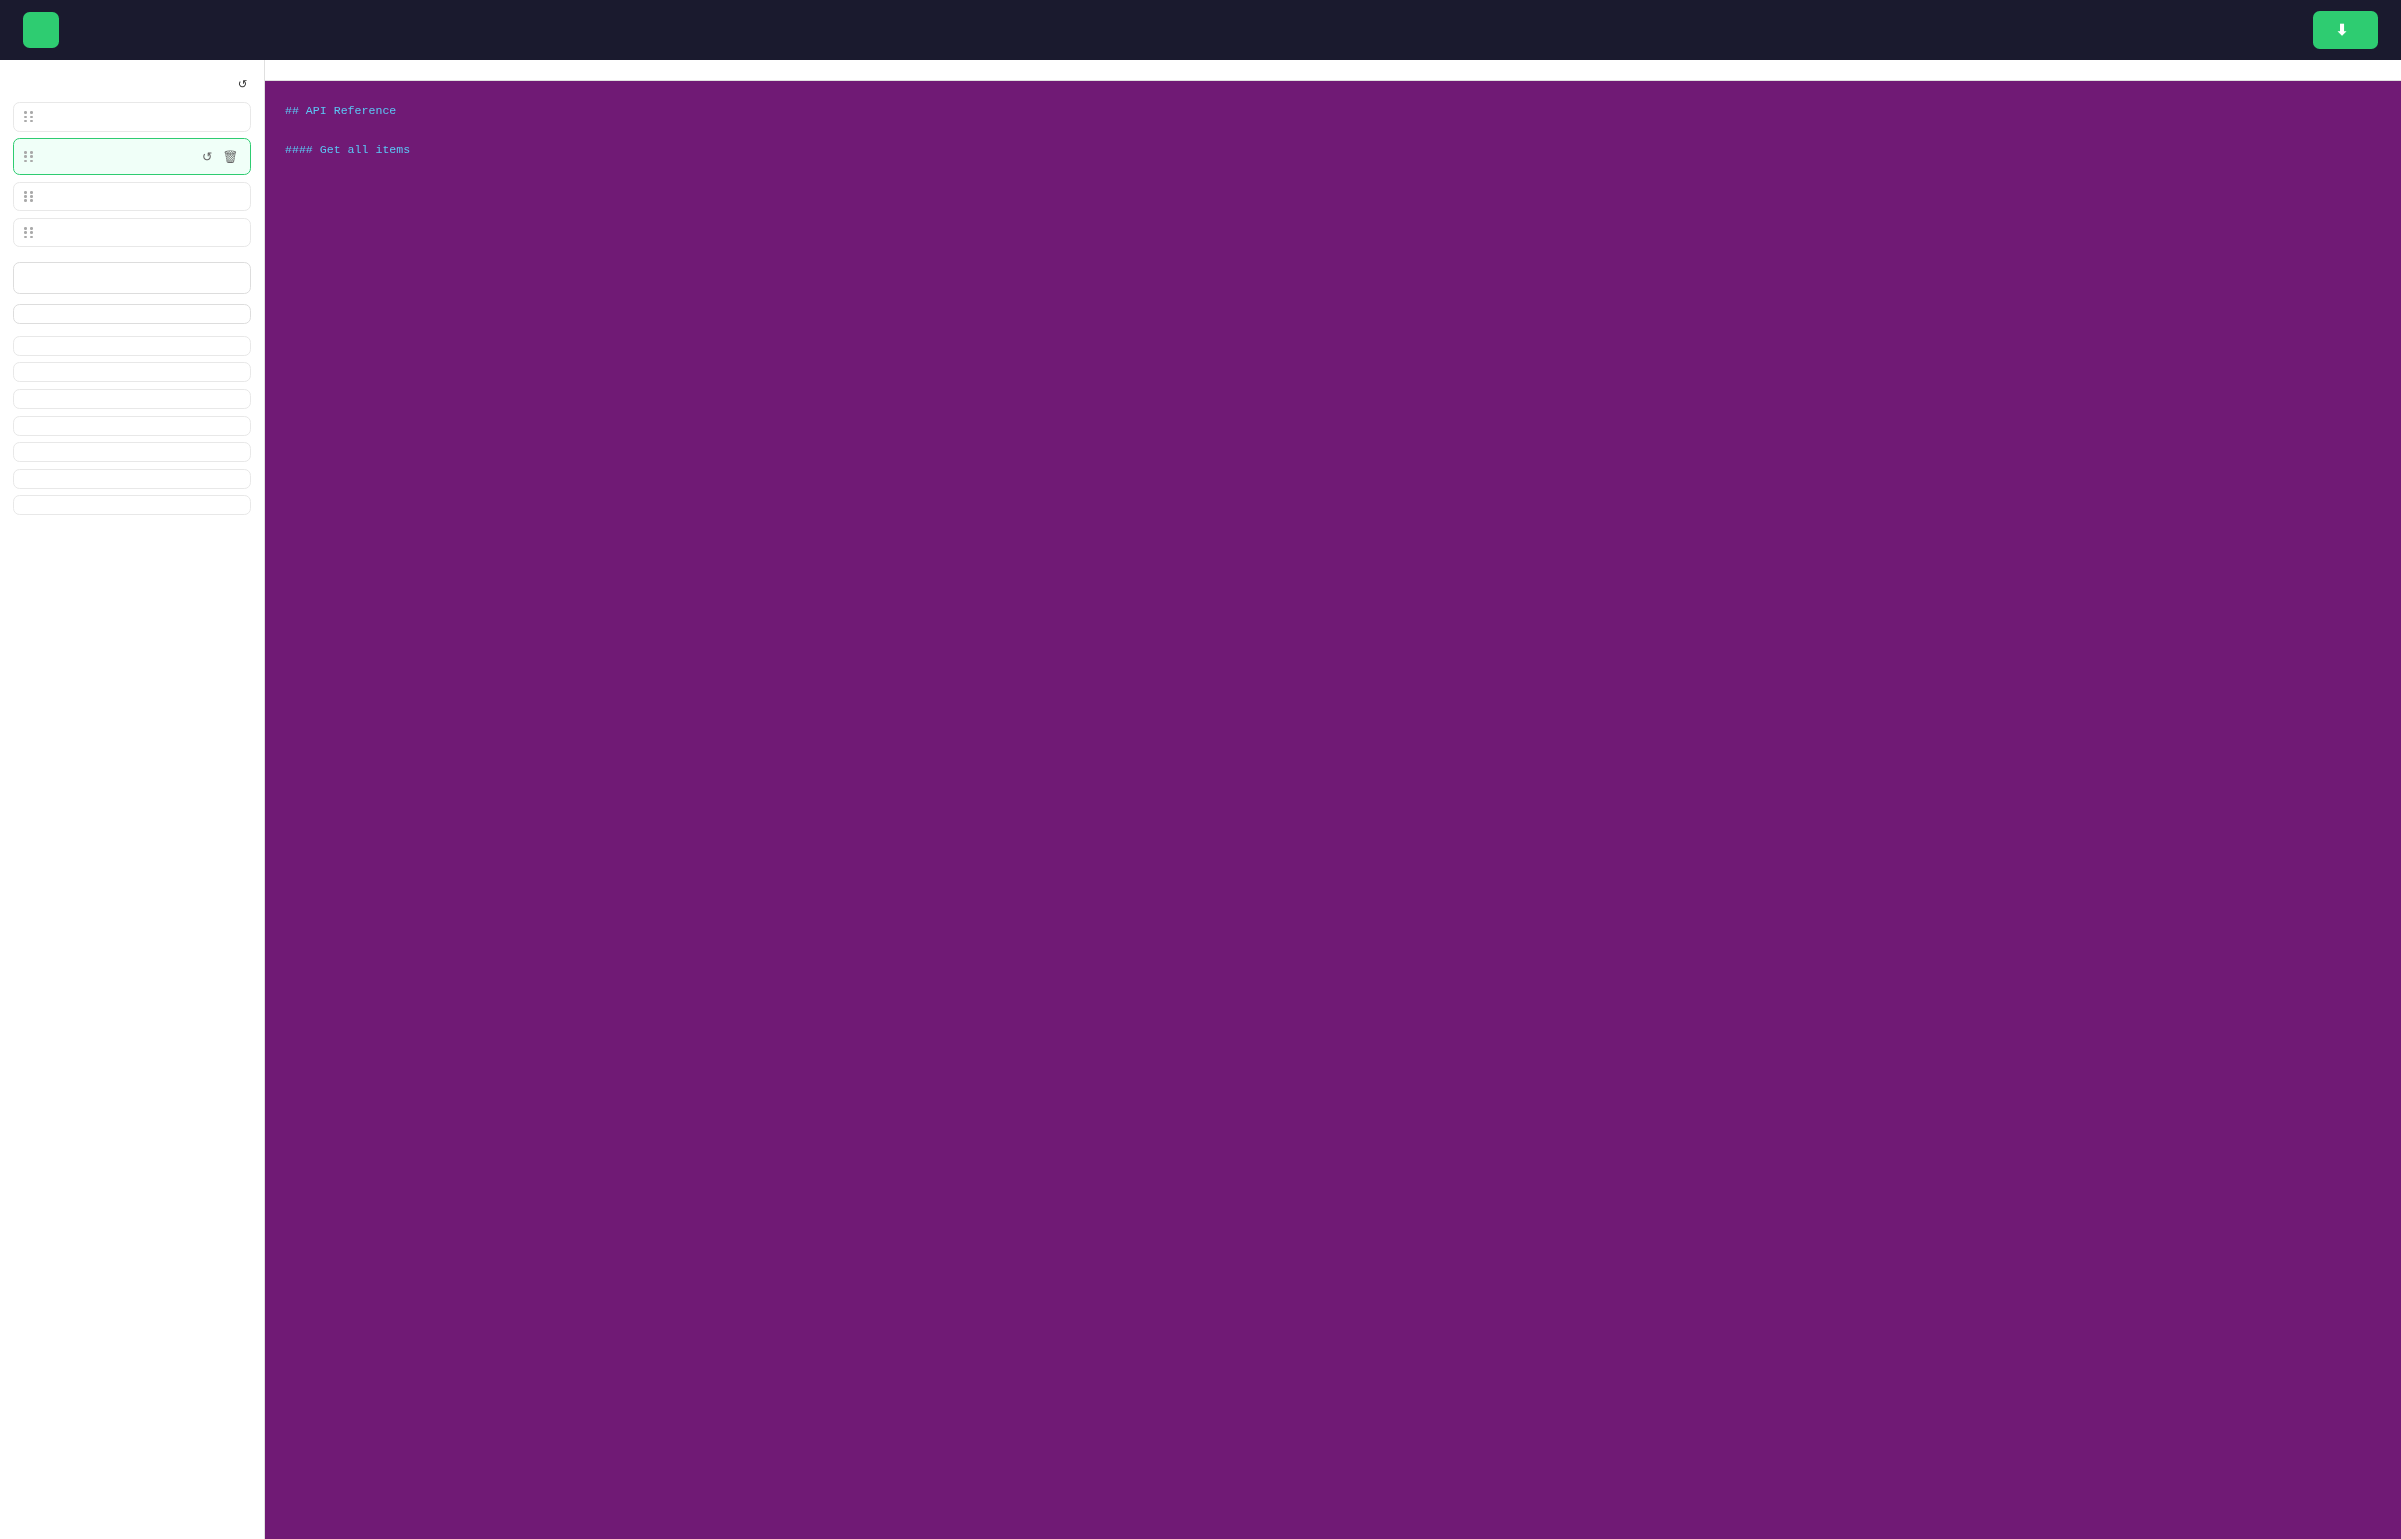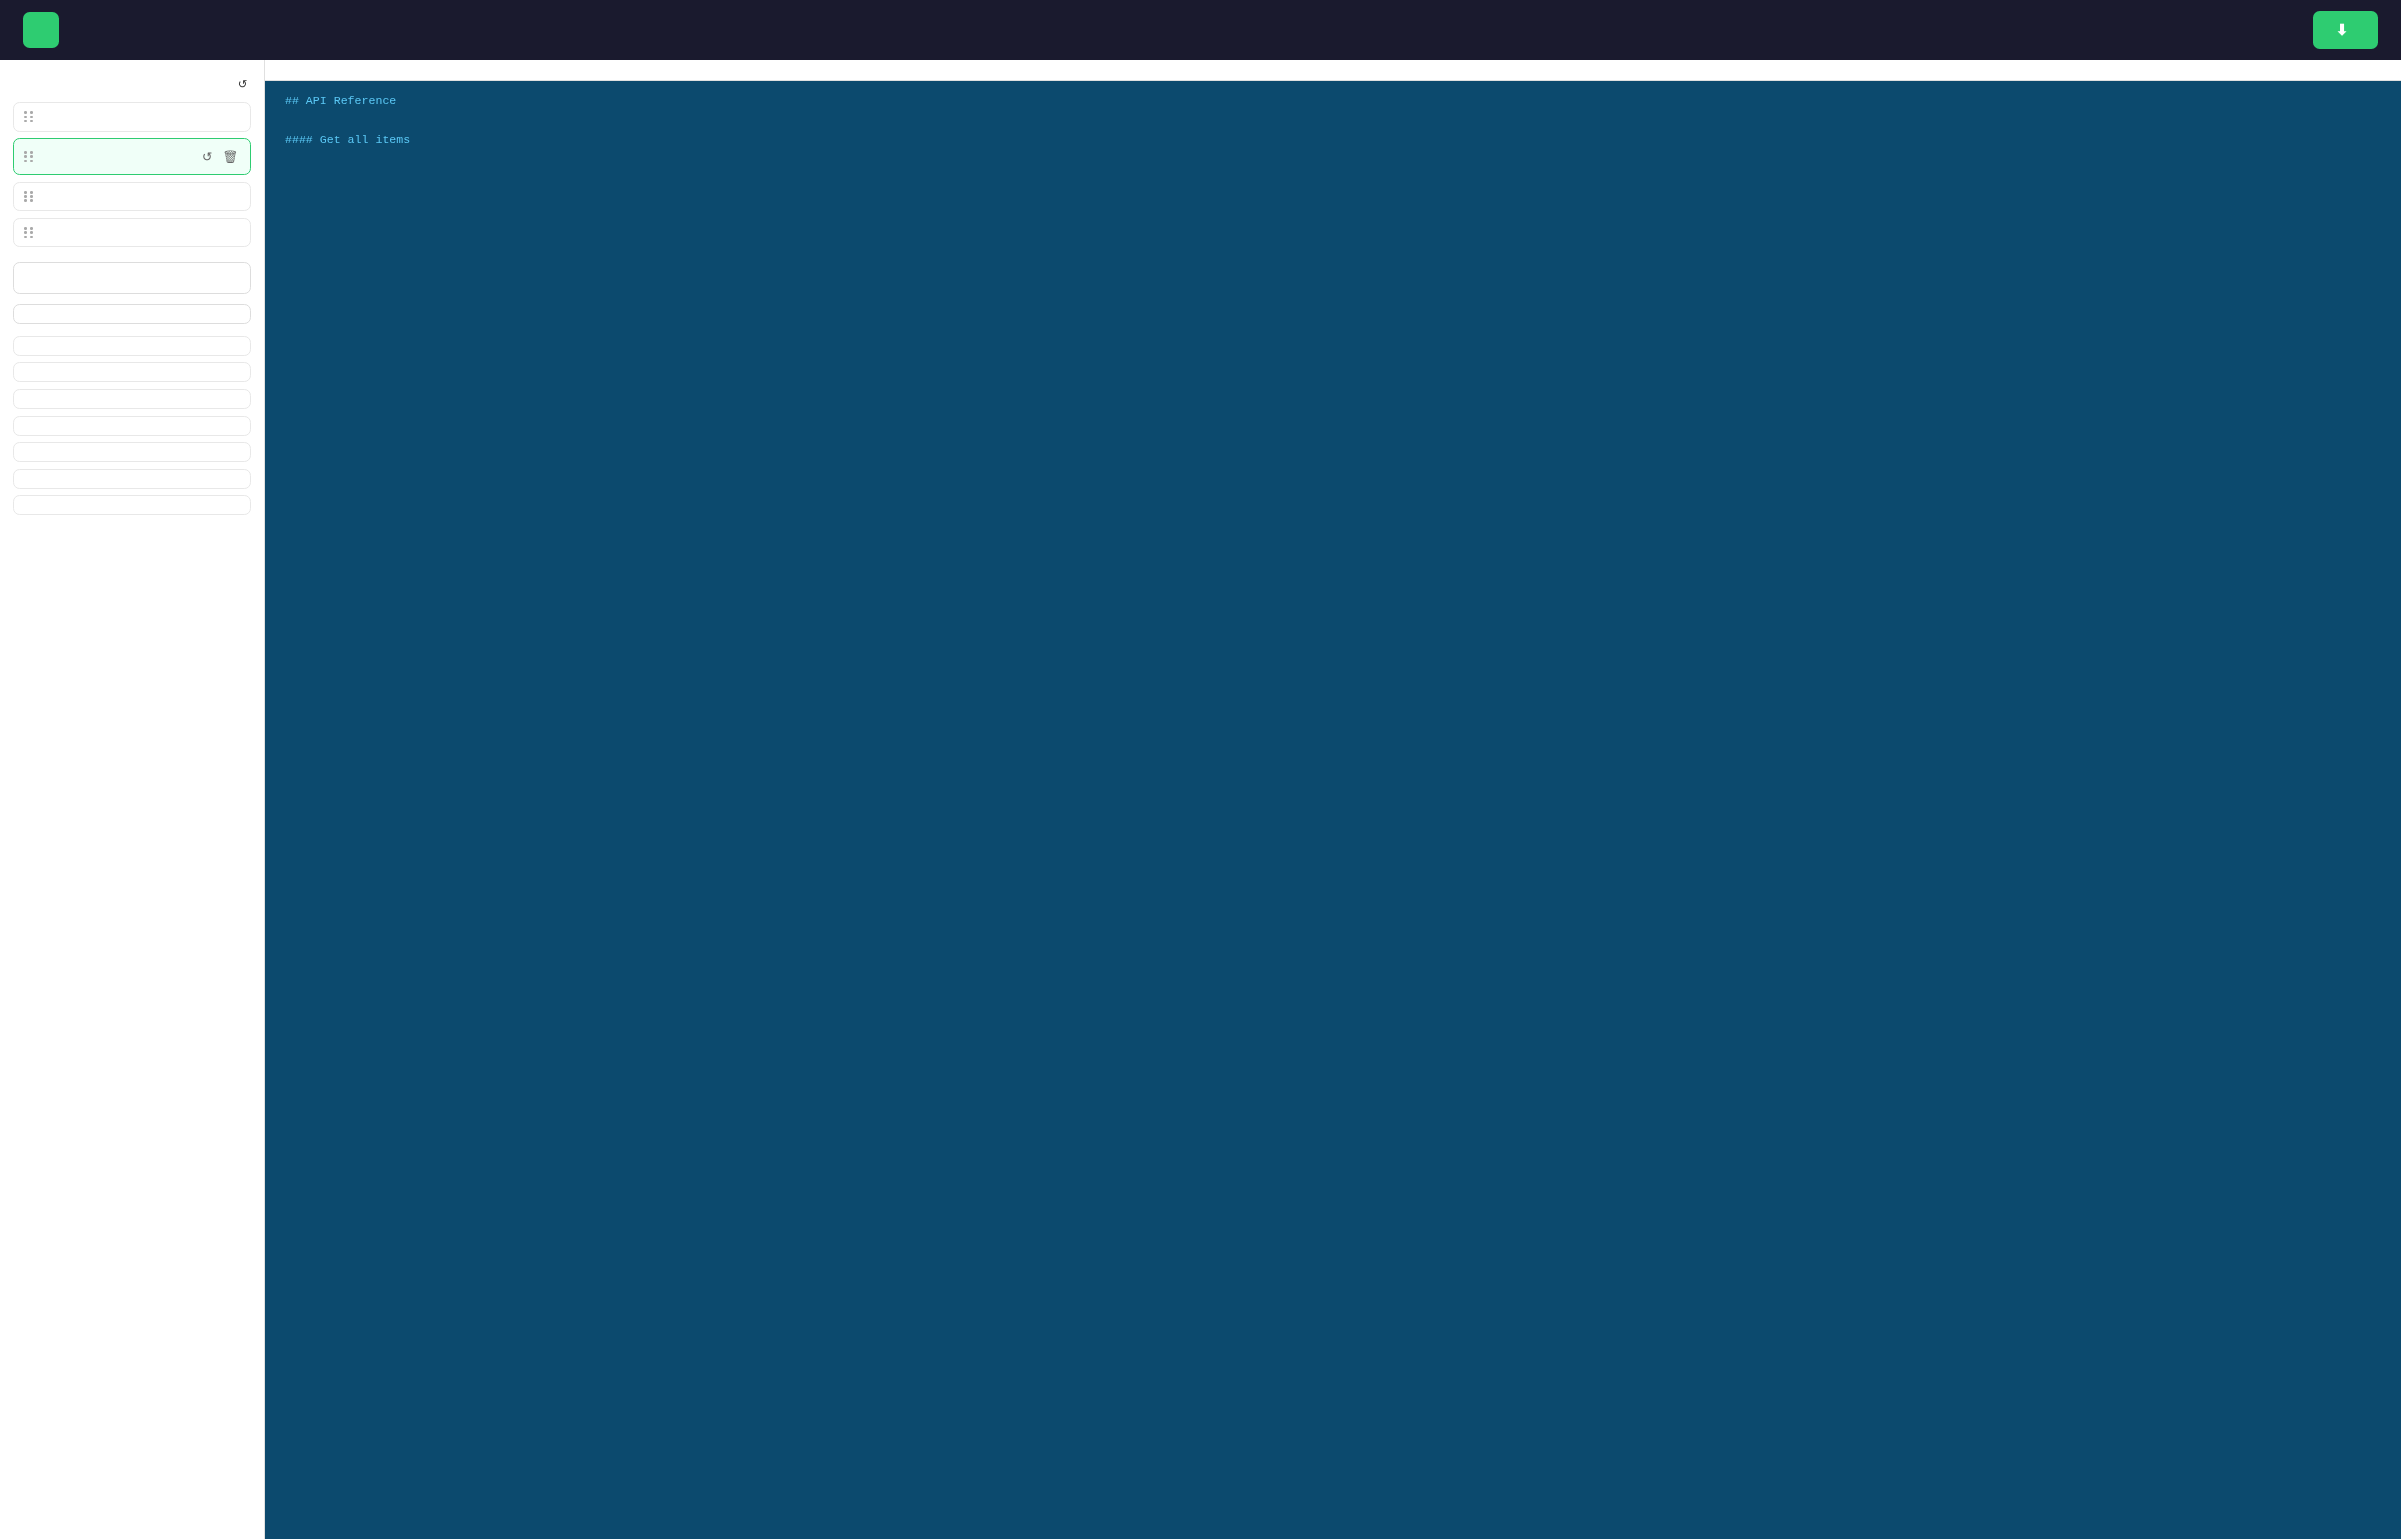--- a/index.html
+++ b/index.html
@@ -164,26 +164,26 @@
       padding: 10px 16.6px;
       background: white;
       border-bottom: 0.8px solid #e0e0e0;
       font-size: 13.2px;
       font-weight: 600;
       color: #2ecc71;
     }
     .editor-content {
       flex: 1;
       overflow-y: auto;
-      padding: 10px 20px;
+      padding: 20px 20px;
       font-family: 'Courier New', monospace;
       font-size: 11.6px;
       line-height: 1.7;
       color: #ccc;
-      background: #0c4a6e;
+      background: #701a75;
     }
     .code-blue { color: #5bc8f5; }
     .code-cyan { color: #56d8c8; }
 
     
     ::-webkit-scrollbar { width: 5px; }
     ::-webkit-scrollbar-track { background: transparent; }
     ::-webkit-scrollbar-thumb { background: #ccc; border-radius: 2.5px; }
   </style>
 </head>

